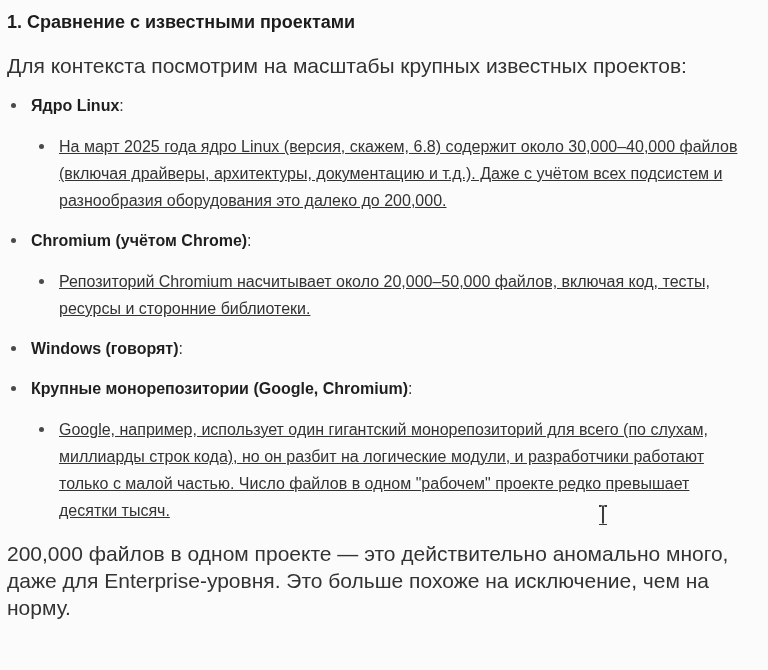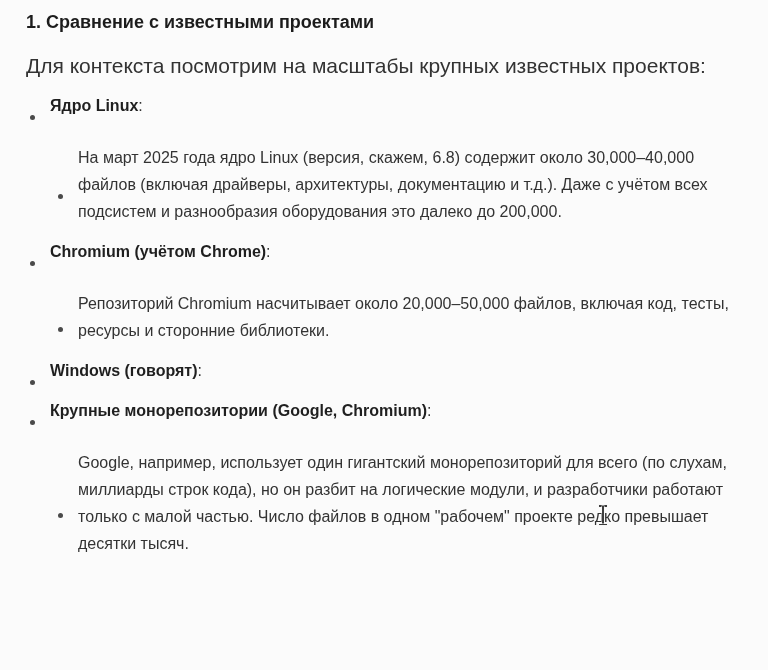--- a/index.html
+++ b/index.html
@@ -6,52 +6,52 @@
   html, body {
     width: 768px; height: 670px;
     overflow: hidden;
     background: #fbfbfb;
     font-family: "Liberation Sans", sans-serif;
     color: #333333;
   }
   .doc {
     position: relative;
     width: 768px; height: 670px;
-    padding: 10px 26px 0 26px;
+    padding: 10px 26px 0 7px;
   }
   h3.heading {
     font-size: 18px;
     line-height: 24px;
     font-weight: 700;
     color: #1c1c1c;
     margin: 0 0 18px 0;
   }
   p.para {
     font-size: 21px;
     line-height: 27px;
     margin: 0 0 13px 0;
   }
   ul.list { list-style: none; margin: 0; padding: 0; }
   li.item { margin: 0; }
-  .li-row { display: flex; align-items: center; }
+  .li-row { display: flex; align-items: flex-start; }
   .marker-col {
     flex: 0 0 24px;
     display: flex;
     justify-content: flex-start;
     padding-left: 4px;
   }
   .dot {
     width: 5px; height: 5px;
     border-radius: 50%;
     background: #4a4a4a;
     margin-top: 11px;
   }
   .li-text { flex: 1; font-size: 16px; line-height: 27px; margin: 0 0 13px 0; }
   .li-text strong { font-weight: 700; color: #1f1f1f; }
-  ul.sublist { list-style: none; margin: 12px 0 0 28px; padding: 0; }
+  ul.sublist { list-style: none; margin: 1px 0 0 28px; padding: 0; text-decoration: underline; }
   
   .ibeam {
     position: absolute;
     left: 598px; top: 504px;
     width: 9px; height: 22px;
     pointer-events: none;
   }
   .ibeam .stem {
     position: absolute;
     left: 4px; top: 2px;
@@ -141,20 +141,21 @@
                 <span class="dot"></span>
               </span>
             <p class="li-text">Google, например, использует один гигантский монорепозиторий для всего (по слухам, миллиарды строк кода), но он разбит на логические модули, и разработчики работают только с малой частью. Число файлов в одном "рабочем" проекте редко превышает десятки тысяч.</p>
           </div>
         </li>
       </ul>
     </li>
 
   </ul>
 
+  <p class="para" style="margin-top:3px;">200,000 файлов в одном проекте — это действительно аномально много, даже для Enterprise-уровня. Это больше похоже на исключение, чем на норму.</p>
 
   <div class="ibeam">
     <span class="cap-top"></span>
     <span class="stem"></span>
     <span class="cap-bottom"></span>
   </div>
 
 </div>
 
 </body></html>

